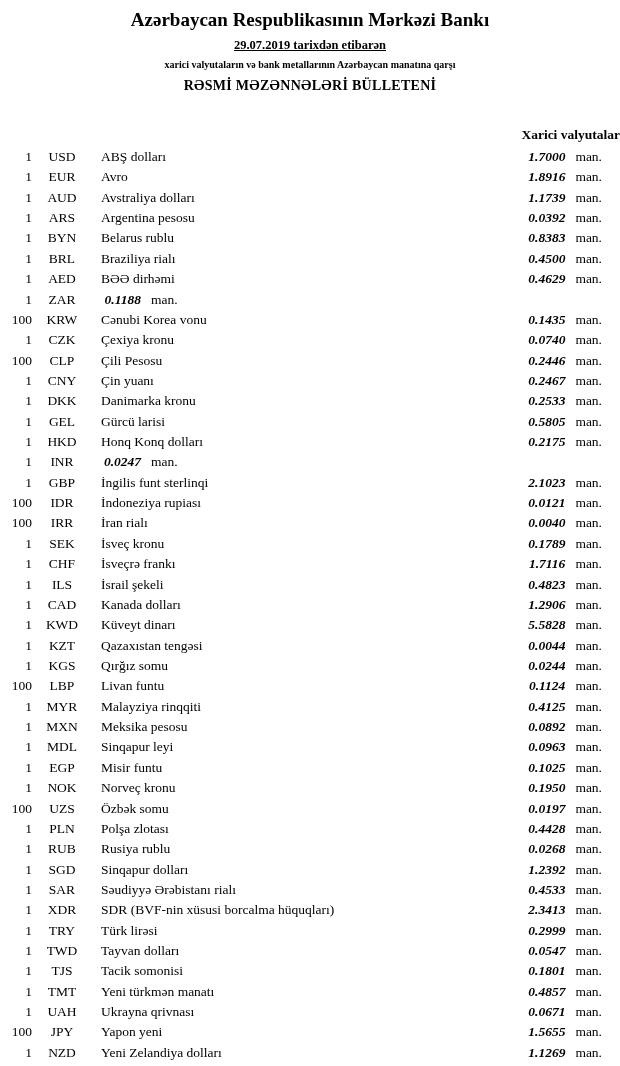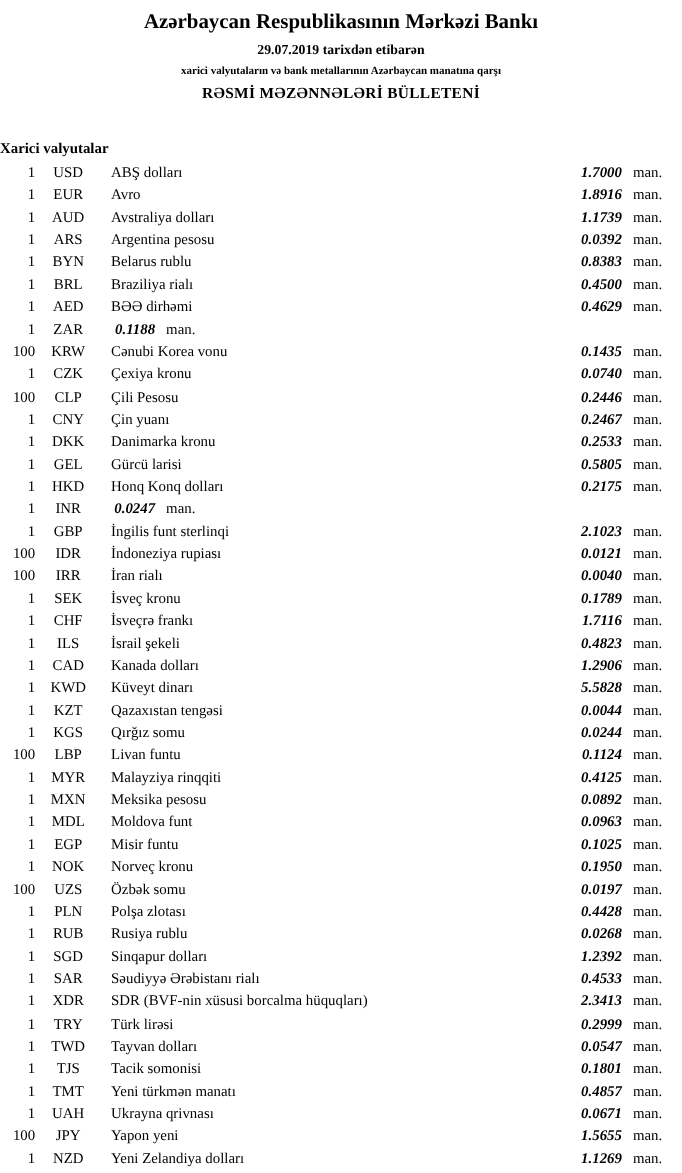--- a/index.html
+++ b/index.html
@@ -25,38 +25,39 @@
     font-weight: bold;
     font-size: 19px;
     line-height: 24px;
   }
   .date-line {
     text-align: center;
     font-weight: bold;
     font-size: 12.5px;
     line-height: 18px;
     margin-top: 4px;
+    text-decoration: underline;
   }
   .subject-line {
     text-align: center;
     font-weight: bold;
     font-size: 10px;
     line-height: 19px;
     margin-top: 1px;
   }
   .bulletin-title {
     text-align: center;
     font-weight: bold;
     font-size: 14px;
     line-height: 20px;
     margin-top: 2px;
     letter-spacing: 0.3px;
   }
   .section-title {
-    text-align: left;
+    text-align: right;
     font-weight: bold;
     font-size: 13.5px;
     line-height: 18px;
     margin-top: 30px;
   }
   .rates-table {
     margin-top: 5px;
   }
   .row {
     display: flex;
@@ -332,21 +333,21 @@
     <span class="col-qty">1</span>
     <span class="col-code">MXN</span>
     <span class="col-name">Meksika pesosu</span>
     <span class="col-rate">0.0892</span>
     <span class="col-unit">man.</span>
   </div>
 
   <div class="row">
     <span class="col-qty">1</span>
     <span class="col-code">MDL</span>
-    <span class="col-name">Moldova funt</span>
+    <span class="col-name">Sinqapur leyi</span>
     <span class="col-rate">0.0963</span>
     <span class="col-unit">man.</span>
   </div>
 
   <div class="row">
     <span class="col-qty">1</span>
     <span class="col-code">EGP</span>
     <span class="col-name">Misir funtu</span>
     <span class="col-rate">0.1025</span>
     <span class="col-unit">man.</span>

